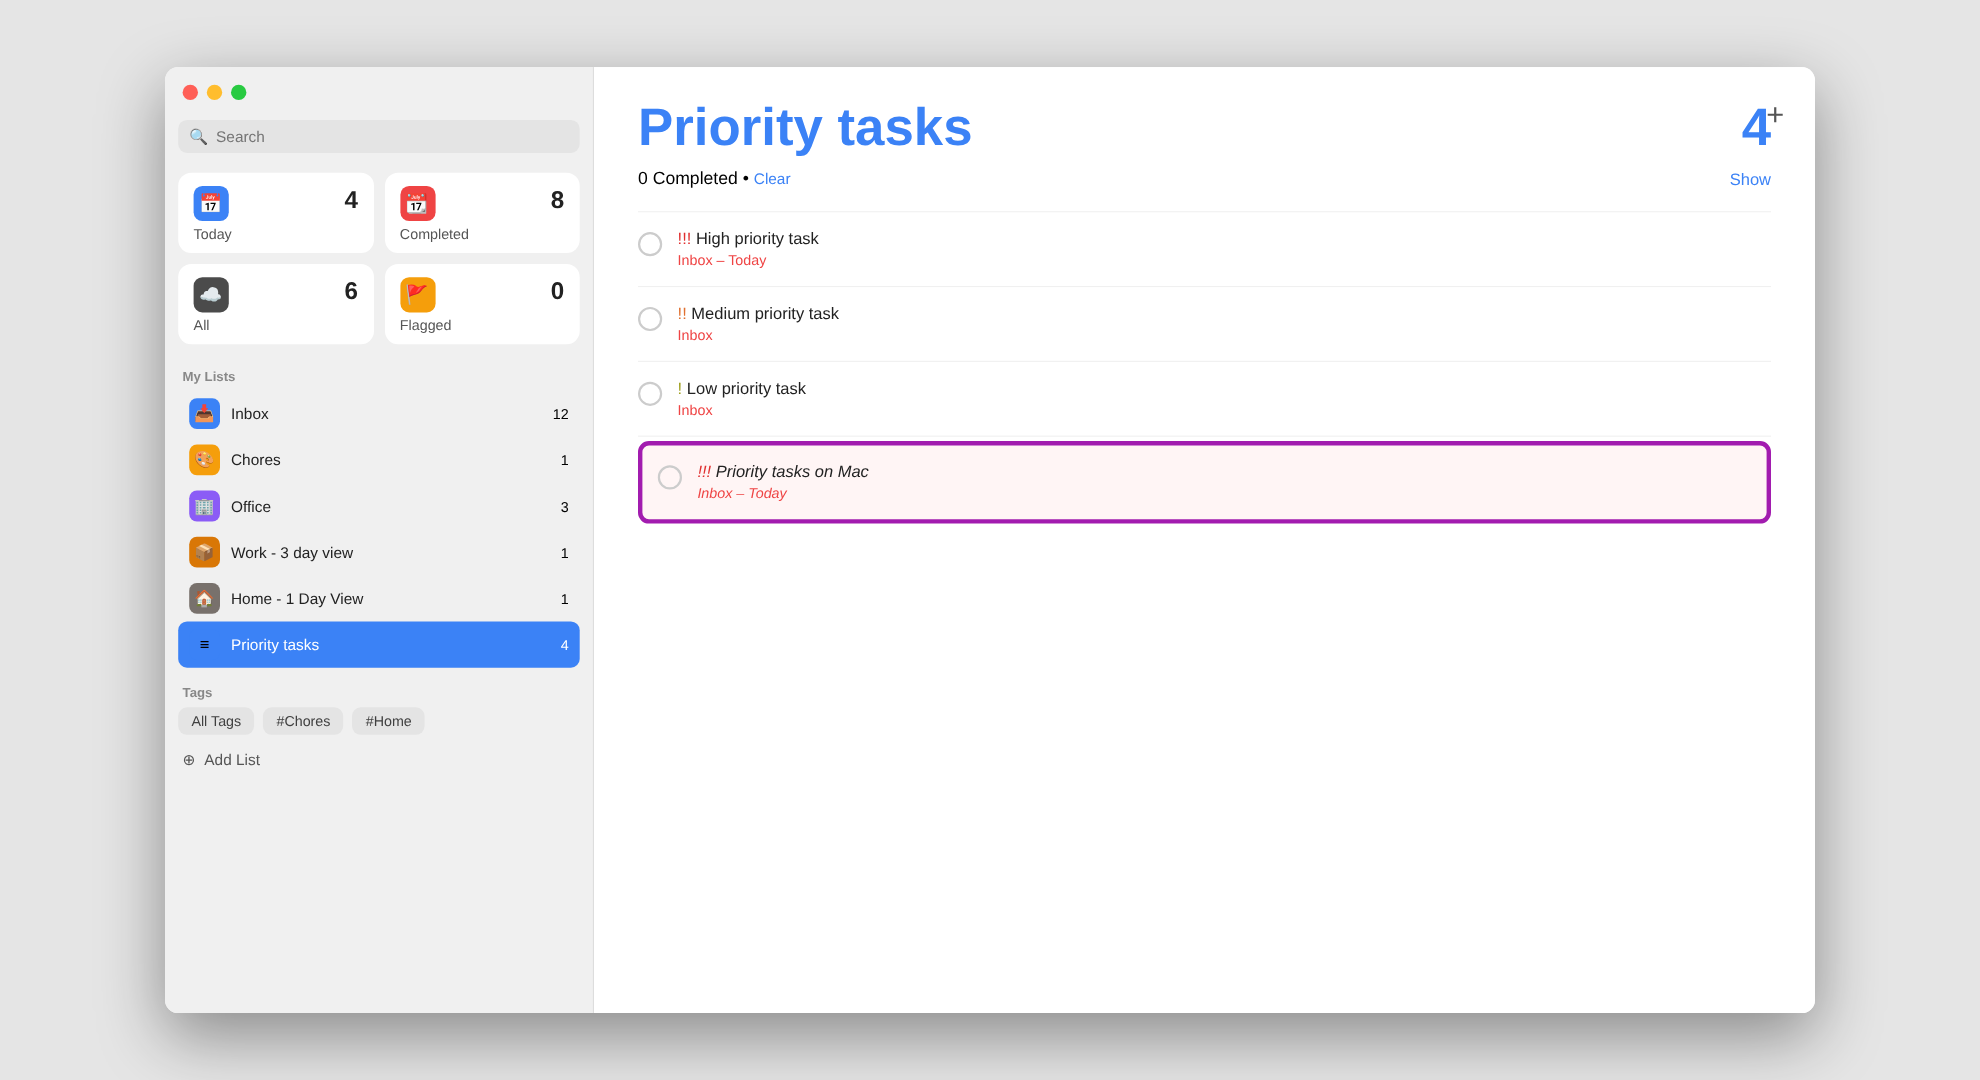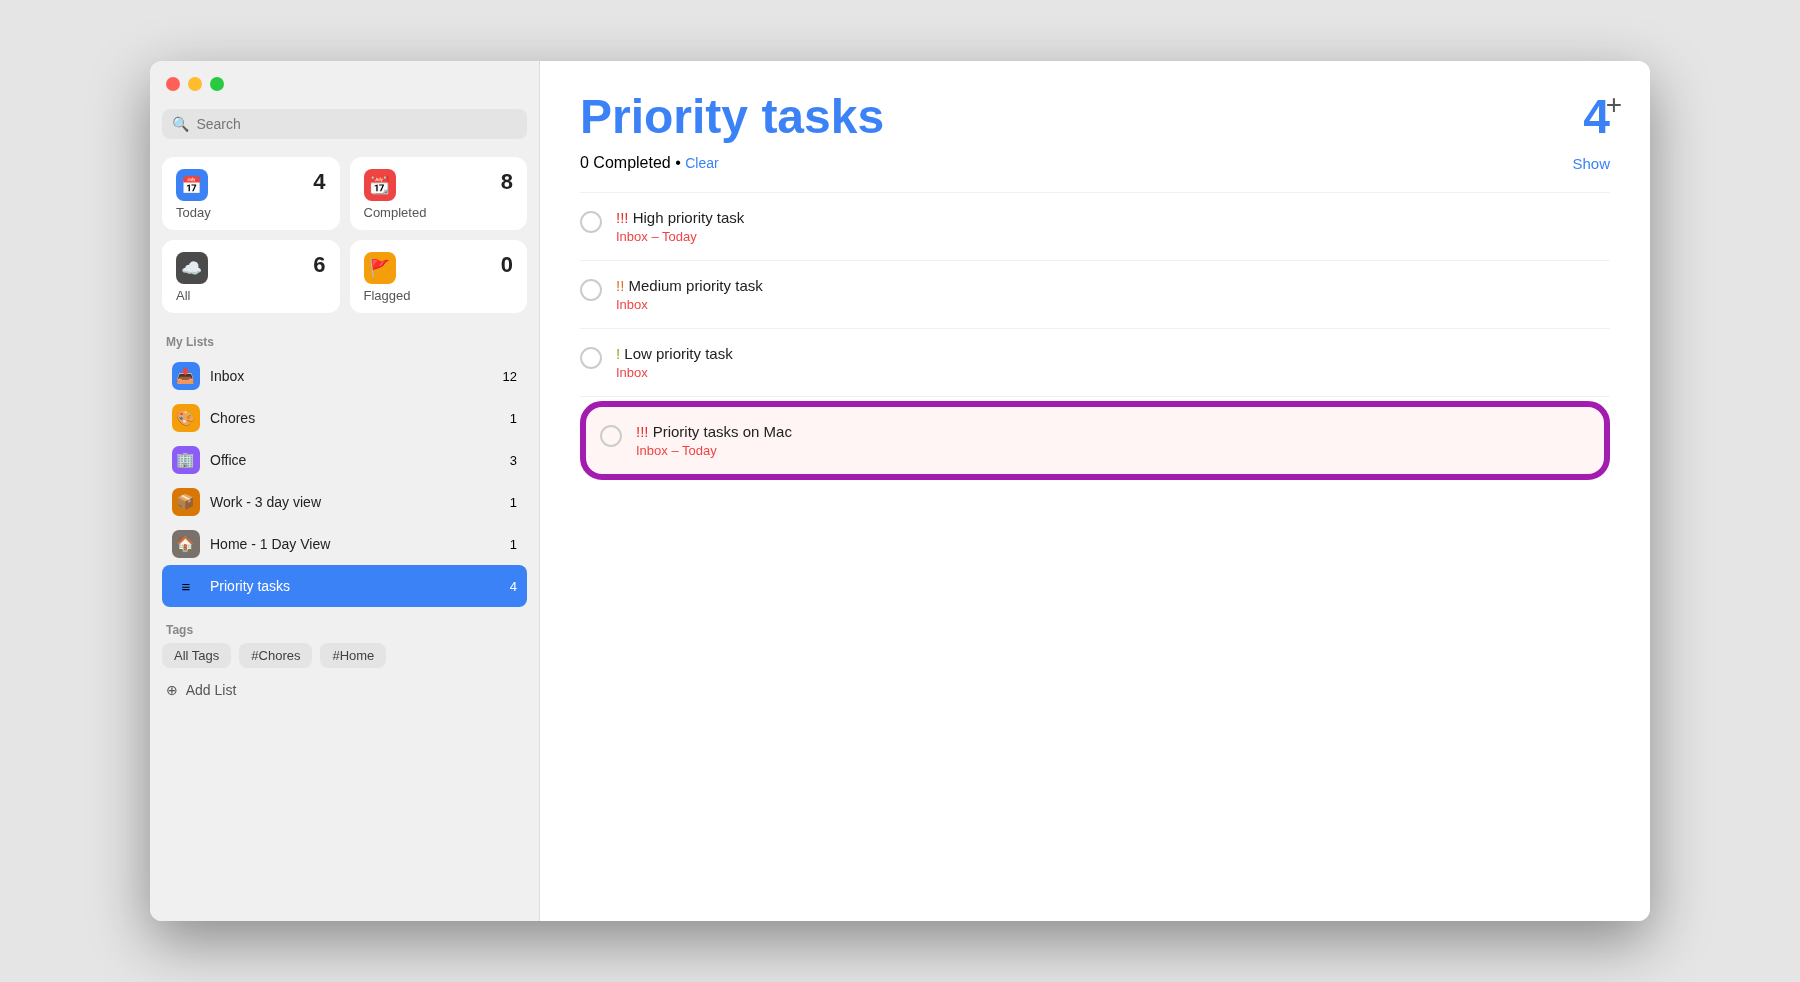--- a/index.html
+++ b/index.html
@@ -257,24 +257,25 @@
     .task-row {
       display: flex;
       align-items: flex-start;
       padding: 16px 0;
       border-bottom: 1px solid #f0f0f0;
       gap: 14px;
     }
     .task-row:first-child { border-top: 1px solid #f0f0f0; }
     .task-row.selected {
       background: #fff5f5;
-      border: 6px solid #a21caf;
-      border-radius: 22px;
+      border: 4px solid #a21caf;
+      border-radius: 10px;
       padding: 16px 14px;
       margin: 4px 0;
+      font-style: italic;
     }
     .task-checkbox {
       width: 22px;
       height: 22px;
       border-radius: 50%;
       border: 2px solid #ccc;
       background: transparent;
       flex-shrink: 0;
       margin-top: 2px;
       cursor: pointer;

